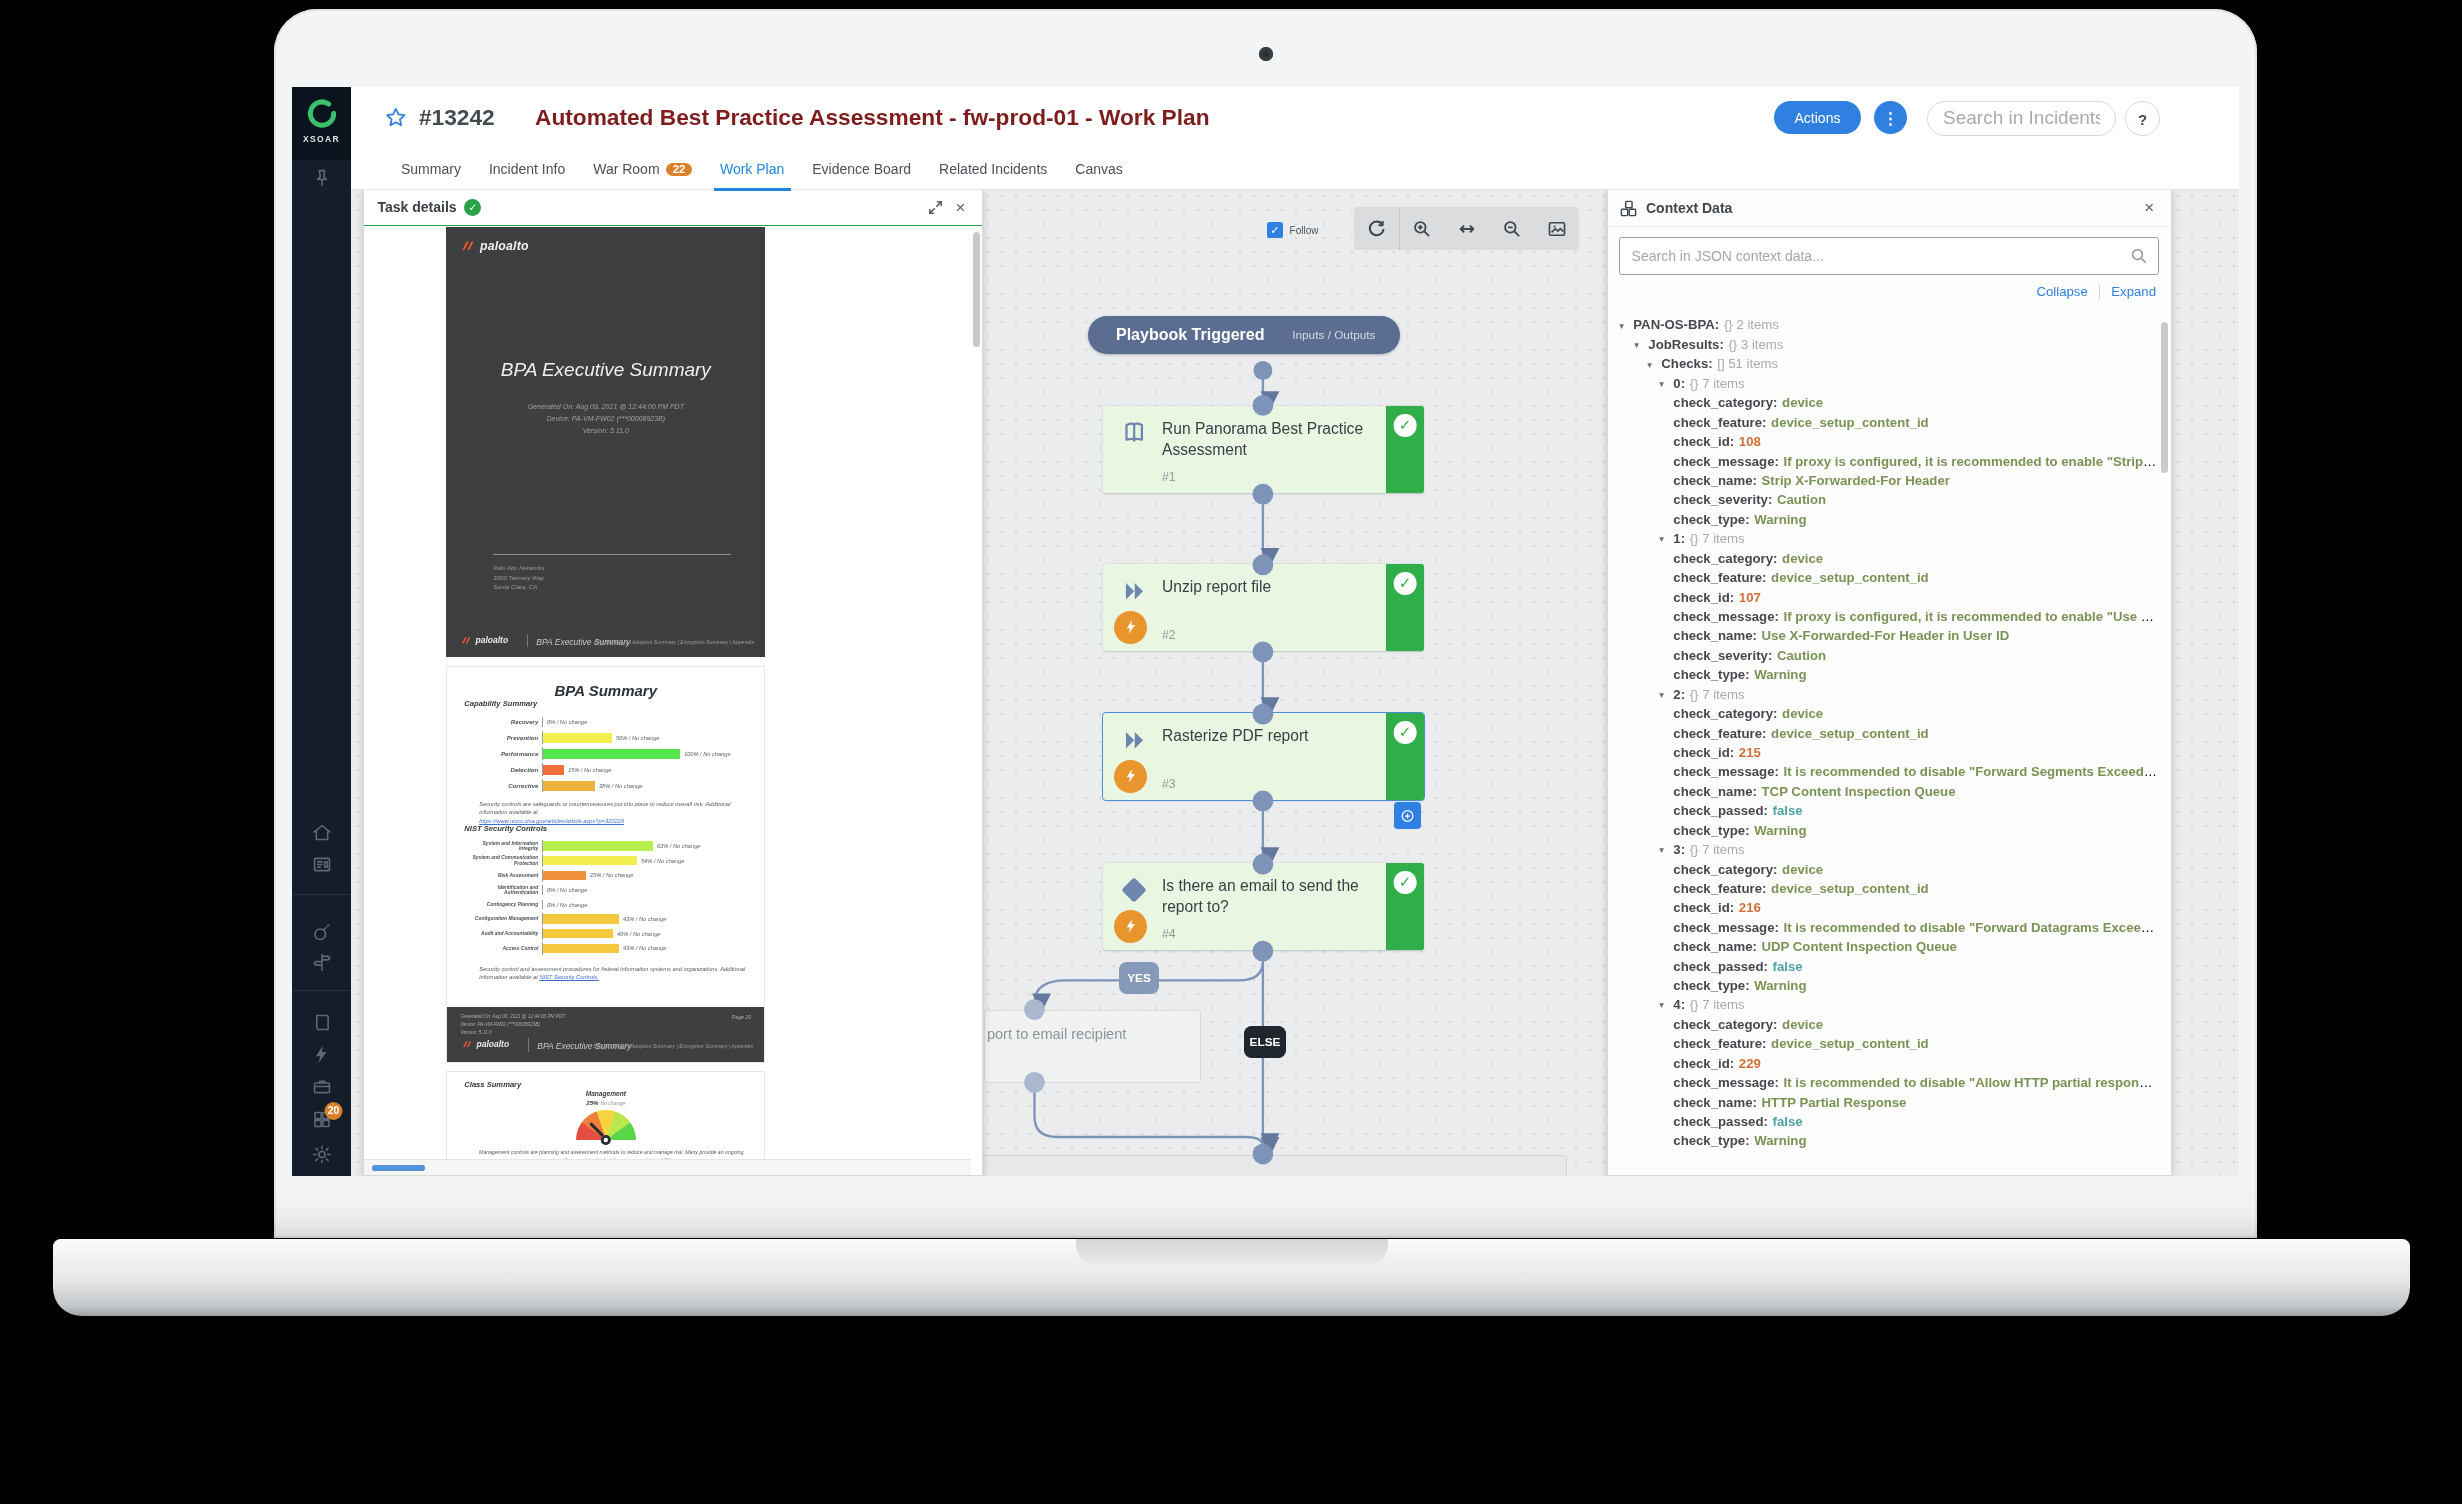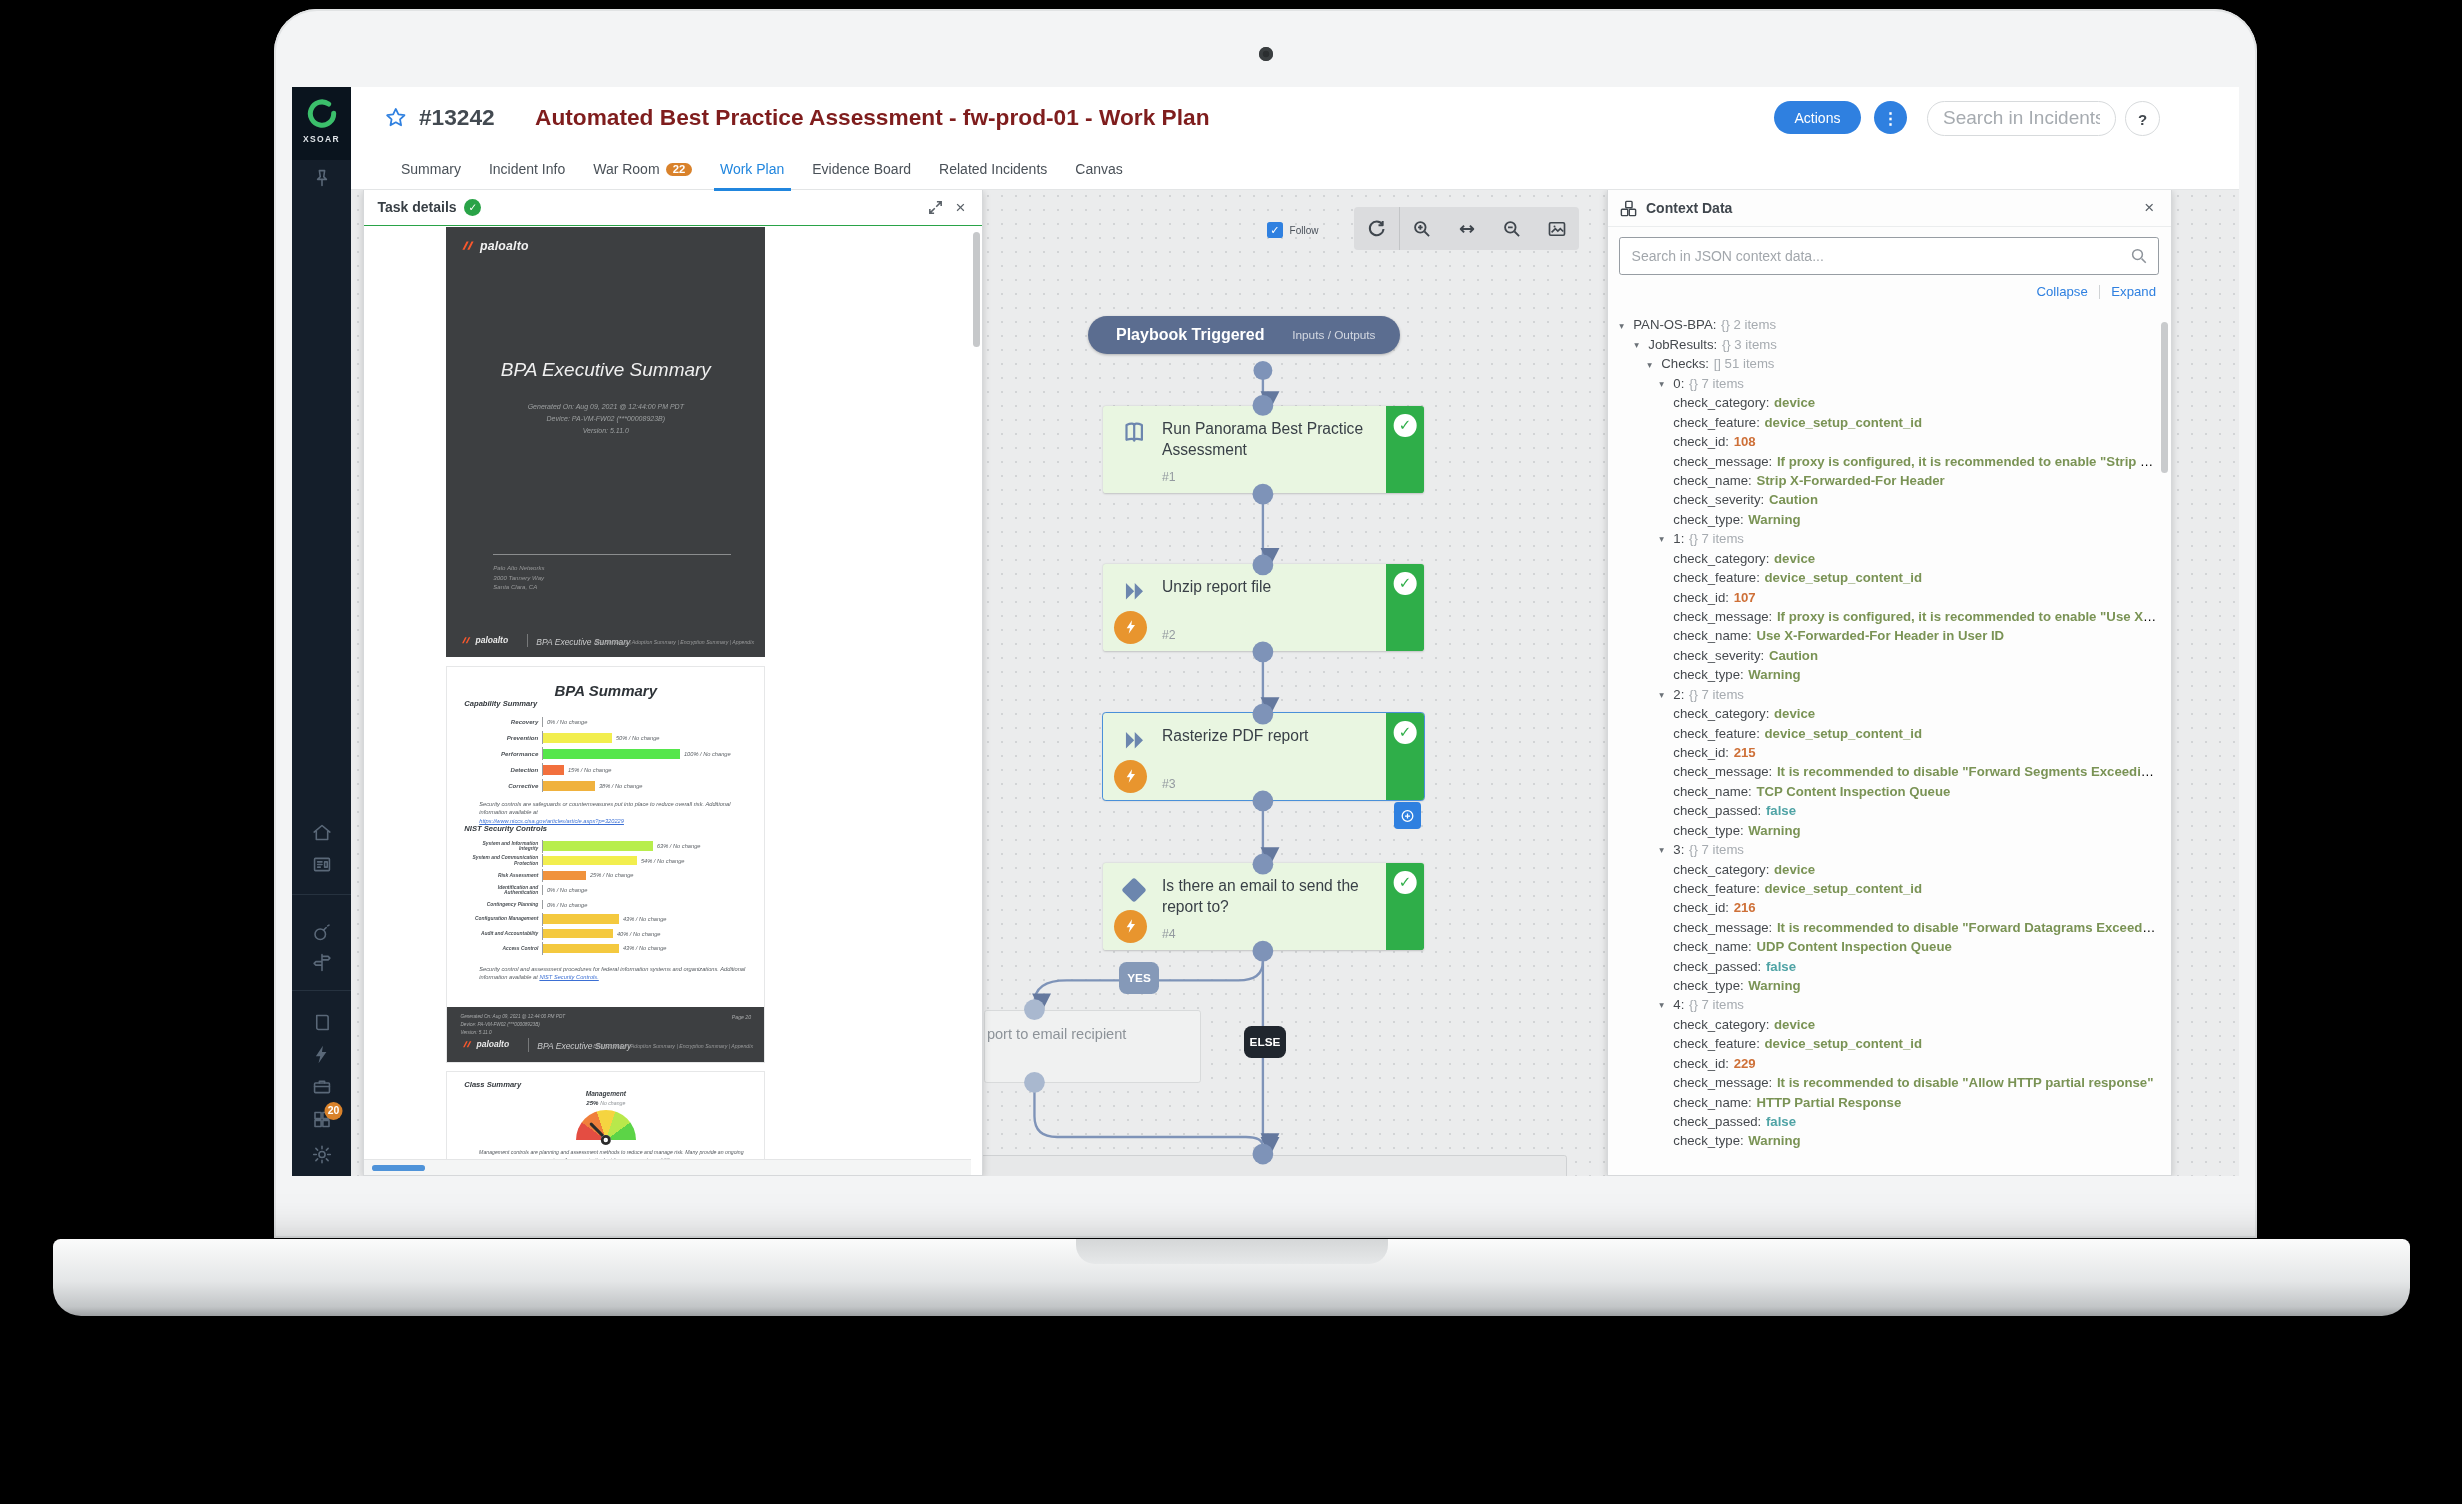--- a/index.html
+++ b/index.html
@@ -151,21 +151,21 @@
   #ctx-close{right:11.3px;}
   #ctx-search{position:absolute;left:11.3px;top:47px;width:540px;height:38px;border:0.9px solid #979da3;border-radius:2.8px;
     box-sizing:border-box;padding:0 34px 0 11.3px;font-size:14px;font-family:inherit;color:#5a6167;background:#fff;}
   #ctx-search::placeholder{color:#a2a7ac;}
   #ctx-mag{position:absolute;right:22.7px;top:57px;width:18px;height:18px;color:#8d939a;}
   #ctx-links{position:absolute;right:15px;top:94px;font-size:13.2px;color:#2f80e0;display:flex;gap:11.3px;align-items:center;}
   #ctx-links .ldiv{width:0.9px;height:14px;background:#d0d3d5;}
   #ctx-tree{position:absolute;left:11.3px;top:125px;right:13.2px;bottom:3.8px;overflow:hidden;font-size:13.2px;line-height:19.4px;}
   .trow{white-space:nowrap;overflow:hidden;text-overflow:ellipsis;}
   .tcaret{display:inline-block;width:14px;color:#6b7177;font-size:9.4px;vertical-align:0.9px;}
-  .tkey{color:#45494e;font-weight:normal;}
+  .tkey{color:#45494e;font-weight:bold;}
   .tmeta{color:#a6abb0;margin-left:4.7px;}
   .tval-s{color:#7a9355;font-weight:bold;margin-left:4.7px;}
   .tval-n{color:#ce7038;font-weight:bold;margin-left:4.7px;}
   .tval-b{color:#4fa3a5;font-weight:bold;margin-left:4.7px;}
   #ctx-vscroll{position:absolute;right:2.8px;top:132px;width:7.6px;height:151px;background:#c9cbcd;border-radius:3.8px;}
 </style>
 </head>
 <body>
 
 <div id="lid">

